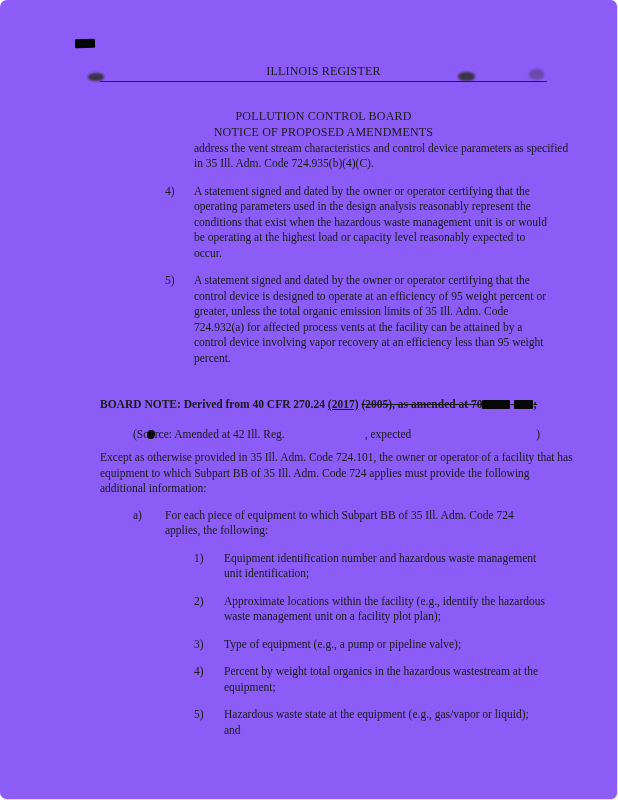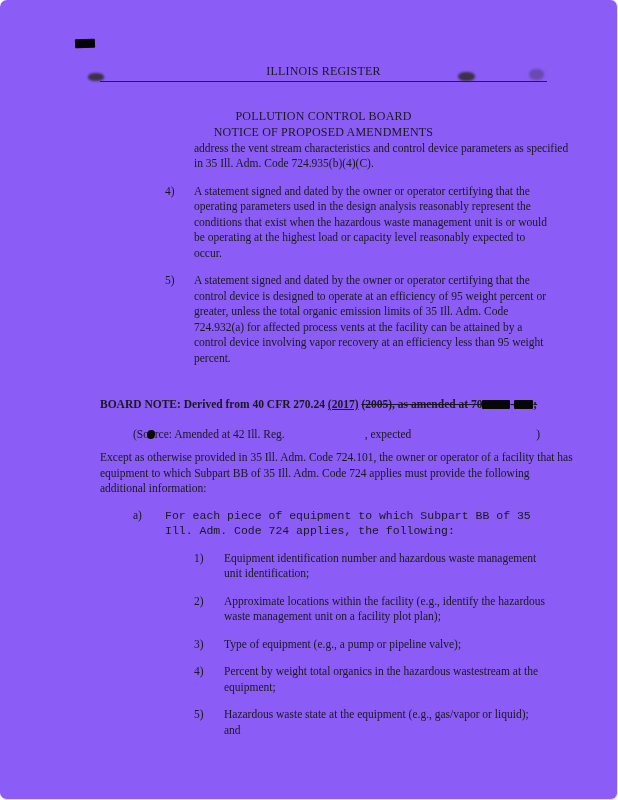--- a/index.html
+++ b/index.html
@@ -37,21 +37,21 @@
 
   .item { display:flex; margin-top:12px; }
   .item-l2 { margin-left:65px; }
   .item-l2 .num { flex:0 0 29px; }
   .item-l2 .txt { width:382px; }
   .item-l3 { margin-left:94px; }
   .item-l3 .num { flex:0 0 30px; }
   .item-l3 .txt { width:352px; }
   .item-a { margin-left:33px; margin-top:11px; }
   .item-a .num { flex:0 0 32px; }
-  .item-a .txt { width:392px;font-family:Liberation Mono, monospace; }
+  .item-a .txt { width:392px; }
 
   .board-note { margin-top:31px;font-weight:bold; }
   .ins { text-decoration:underline; }
   .del { text-decoration:line-through; }
   .inkblob { display:inline-block; background:#070707; height:9px; vertical-align:-1px; border-radius:1px; }
   .blob-a { width:28px; }
   .blob-b { width:19px; }
 
   .source-line { position:relative; margin-top:14px; margin-left:33px; }
   .gap1 { display:inline-block; width:80px; }

